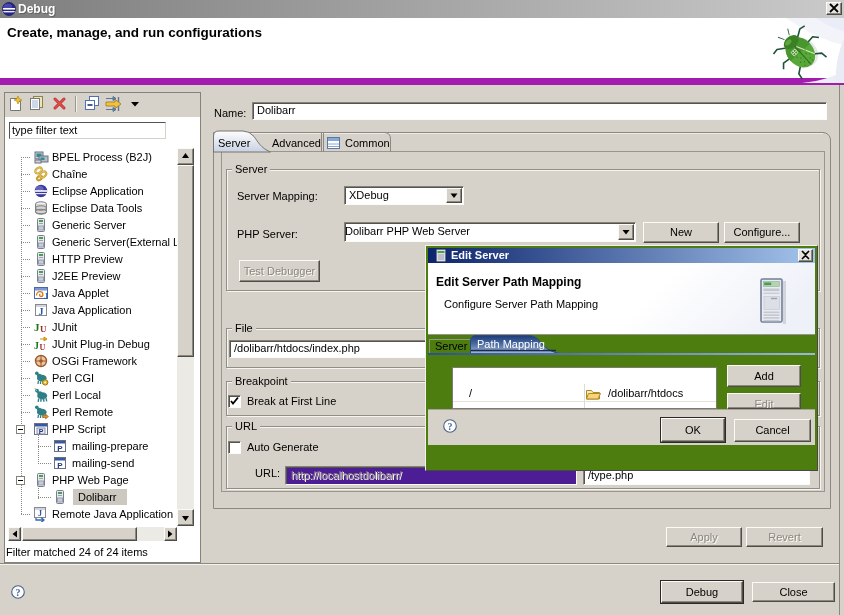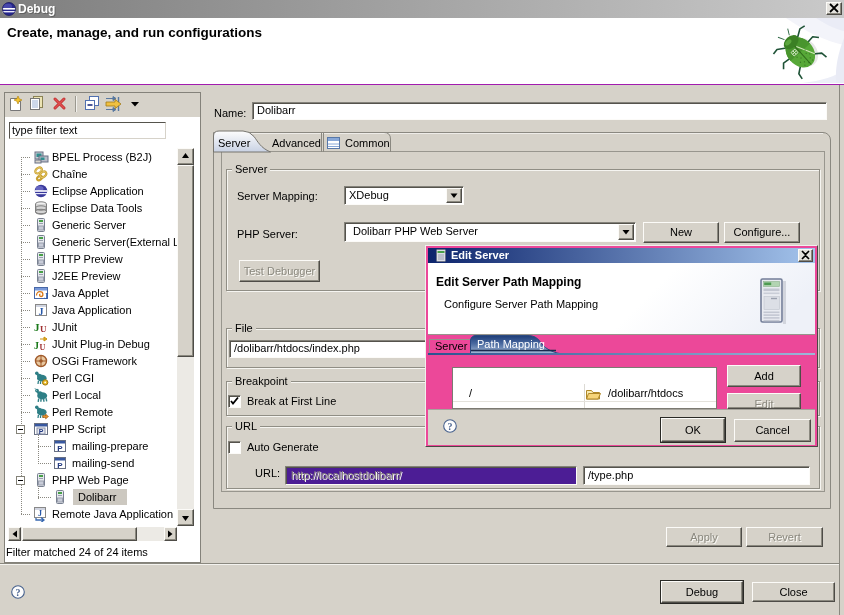--- a/index.html
+++ b/index.html
@@ -25,21 +25,21 @@
     <circle cx="7" cy="7" r="6.5" fill="none" stroke="#1a1a60" stroke-width="0.8"></circle>
   </svg>
   <div class="abs" style="left:18px;top:0;line-height:18px;font-weight:bold;font-size:12px;color:#fff;text-shadow:1px 1px 0 rgba(0,0,0,.25)">Debug</div>
   <div class="abs raised" style="left:826px;top:2px;width:16px;height:13px;background:#e5e3de">
     <svg width="14" height="11" viewBox="0 0 14 11">
         <path d="M3 1 L7 5 L11 1 M3 9 L7 5 L11 9" stroke="#000" stroke-width="1.8" fill="none"></path>
       </svg>
   </div>
 </div>
 
-<div class="abs" id="header" style="left:0;top:18px;width:844px;height:67px;background:#fff;border-bottom:1px solid #a21caf">
+<div class="abs" id="header" style="left:0;top:18px;width:844px;height:67px;background:#fff;border-bottom:7px solid #a21caf">
   <svg class="abs" style="left:744px;top:0" width="100" height="65" viewBox="0 0 100 65">
     <path d="M42 0 C62 14 84 24 100 27 L100 0 Z" fill="#f3f4fa"></path>
     <path d="M72 0 C82 7 94 12 100 13 L100 0 Z" fill="#eaecf6"></path>
     <path d="M58 65 C78 63 92 58 100 52 L100 65 Z" fill="#eceef7"></path>
     <path d="M100 20 C94 35 91 50 92 65 L100 65 Z" fill="#e9ebf5"></path>
   </svg>
   <div class="abs" style="left:7px;top:7px;font-weight:bold;font-size:13.5px">Create, manage, and run configurations</div>
 
   <svg class="abs" style="left:771px;top:6px" width="58" height="56" viewBox="0 0 62 60">
     <g transform="rotate(-42 31 30)">
@@ -403,21 +403,21 @@
 </div>
 <div class="abs" style="left:237px;top:190px">Server Mapping:</div>
 <div class="abs sunken" style="left:344px;top:186px;width:120px;height:19px">
     <div style="padding-left:4px;line-height:16px">XDebug</div>
   <div class="abs raised" style="right:1px;top:1px;width:16px;height:15px"><svg width="14" height="13" viewBox="0 0 14 13">
         <path d="M7 9 L3.5 4.5 H10.5 z" fill="#000"></path>
       </svg></div>
 </div>
 <div class="abs" style="left:237px;top:228px">PHP Server:</div>
 <div class="abs sunken" style="left:344px;top:222px;width:292px;height:20px">
-    <div style="padding-left:8px;line-height:17px">Dolibarr PHP Web Server</div>
+    <div style="padding-left:0;line-height:17px">Dolibarr PHP Web Server</div>
   <div class="abs raised" style="right:1px;top:1px;width:16px;height:16px"><svg width="14" height="14" viewBox="0 0 14 14">
         <path d="M7 9.5 L3.5 5 H10.5 z" fill="#000"></path>
       </svg></div>
 </div>
 <div class="abs btn" style="left:643px;top:222px;width:76px;height:21px;line-height:19px">New</div>
 <div class="abs btn" style="left:724px;top:222px;width:76px;height:21px;line-height:19px">Configure...</div>
 <div class="abs btn dis" style="left:239px;top:260px;width:81px;height:22px;line-height:20px">Test Debugger</div>
 
 <div class="abs grp" style="left:226px;top:328px;width:594px;height:40px">
   <div class="grplabel">File</div>
@@ -460,21 +460,21 @@
   <text x="7" y="10.5" font-size="10" font-weight="bold" fill="#46608c" text-anchor="middle" font-family="Liberation Serif,serif">?</text>
 </svg>
 
 <div class="abs" style="left:660px;top:580px;width:84px;height:24px;border:1px solid #2a2a26">
   <div class="btn" style="width:100%;height:100%;line-height:20px">Debug</div>
 </div>
 <div class="abs btn" style="left:752px;top:582px;width:83px;height:20px;line-height:18px">Close</div>
 
 <div class="abs" style="left:839px;top:85px;width:1px;height:530px;background:#8a887f"></div>
 
-<div class="abs" id="dlg" style="left:425px;top:245px;width:393px;height:202px;background:#ec4899;border:1px solid;border-color:#f1f0ed #4a4843 #4a4843 #f1f0ed;z-index:50">
+<div class="abs" id="dlg" style="left:425px;top:245px;width:393px;height:226px;background:#4d7c0f;border:1px solid;border-color:#f1f0ed #4a4843 #4a4843 #f1f0ed;z-index:50">
 
   <div class="abs" style="left:2px;top:2px;width:387px;height:15px;background:linear-gradient(90deg,#0c246c,#a4c4ec)">
     <svg class="abs" style="left:8px;top:1px" width="10" height="13" viewBox="0 0 10 13">
       <rect x="0.5" y="0.5" width="9" height="12" rx="1" fill="#dcdee6" stroke="#6a7288"></rect>
       <rect x="1.5" y="2" width="7" height="2" fill="#48a048"></rect>
       <line x1="2" y1="6" x2="8" y2="6" stroke="#9aa0b0"></line>
         <line x1="2" y1="8" x2="8" y2="8" stroke="#9aa0b0"></line>
         <line x1="2" y1="10" x2="8" y2="10" stroke="#9aa0b0"></line>
     </svg>
     <div class="abs" style="left:23px;top:0;line-height:15px;font-weight:bold;font-size:11px;color:#fff">Edit Server</div>

